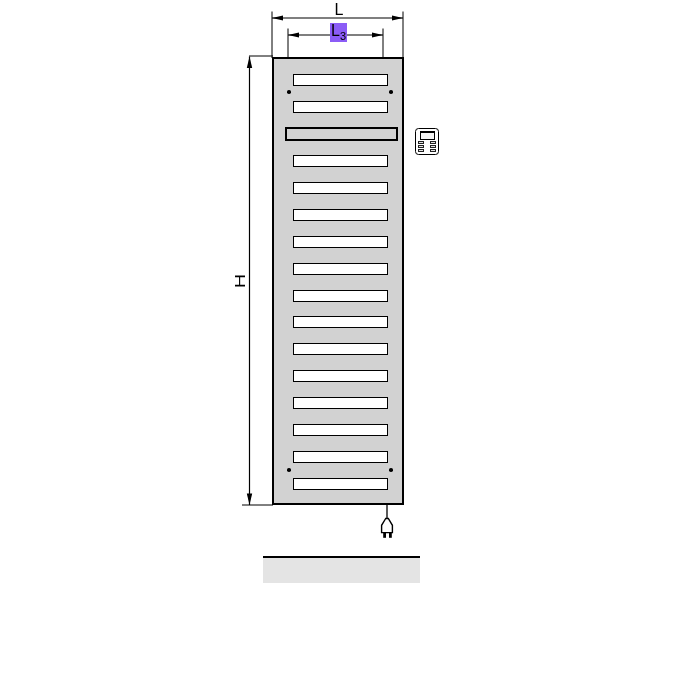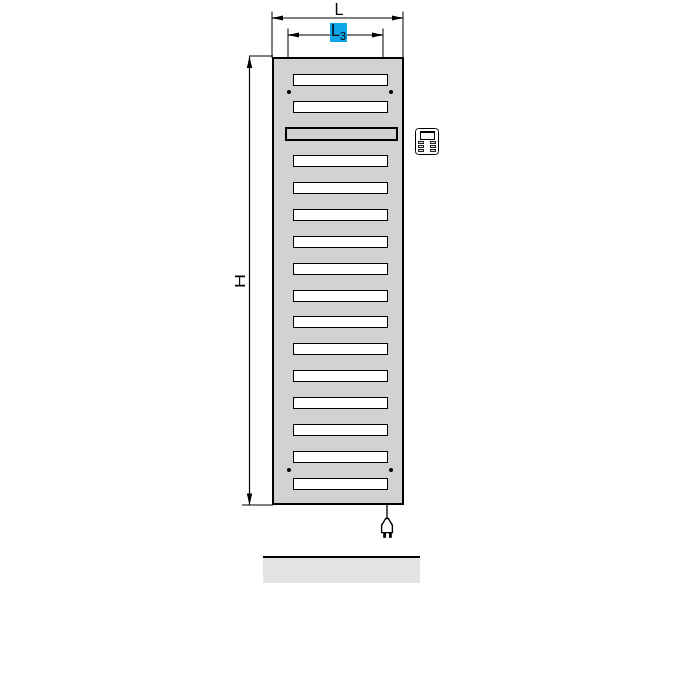--- a/index.html
+++ b/index.html
@@ -21,21 +21,21 @@
     position:absolute;left:11px;width:113px;height:14px;box-sizing:border-box;
     background:var(--cover-slot-fill,#d2d2d2);border:2px solid var(--outline,#000);
   }
   .dot{position:absolute;width:3.6px;height:3.6px;border-radius:50%;background:var(--outline,#000);}
   .floor{
     position:absolute;left:263px;top:556px;width:157px;height:27px;box-sizing:border-box;
     border-top:2.5px solid var(--outline,#000);background:var(--floor-fill,#e4e4e4);
   }
   .dim-label{position:absolute;line-height:1;font-size:16px;color:#000;}
   .label-L{left:331px;top:2px;width:16px;text-align:center;}
-  .label-L3{left:330px;top:23px;background:#0ea5e9;padding:0 1px;z-index:3;}
+  .label-L3{left:330px;top:23px;background:#8b5cf6;padding:0 1px;z-index:3;}
   .label-L3 sub{font-size:11px;line-height:1;}
   .label-H{
     left:220px;top:261px;width:40px;height:40px;display:flex;align-items:center;justify-content:center;
     font-size:20px;transform:rotate(-90deg) scaleY(0.7);
   }
   .controller{
     position:absolute;left:415px;top:128px;width:24px;height:27px;box-sizing:border-box;
     border:1.4px solid var(--outline,#000);border-radius:3.5px;background:#fff;
   }
   .controller .screen{

